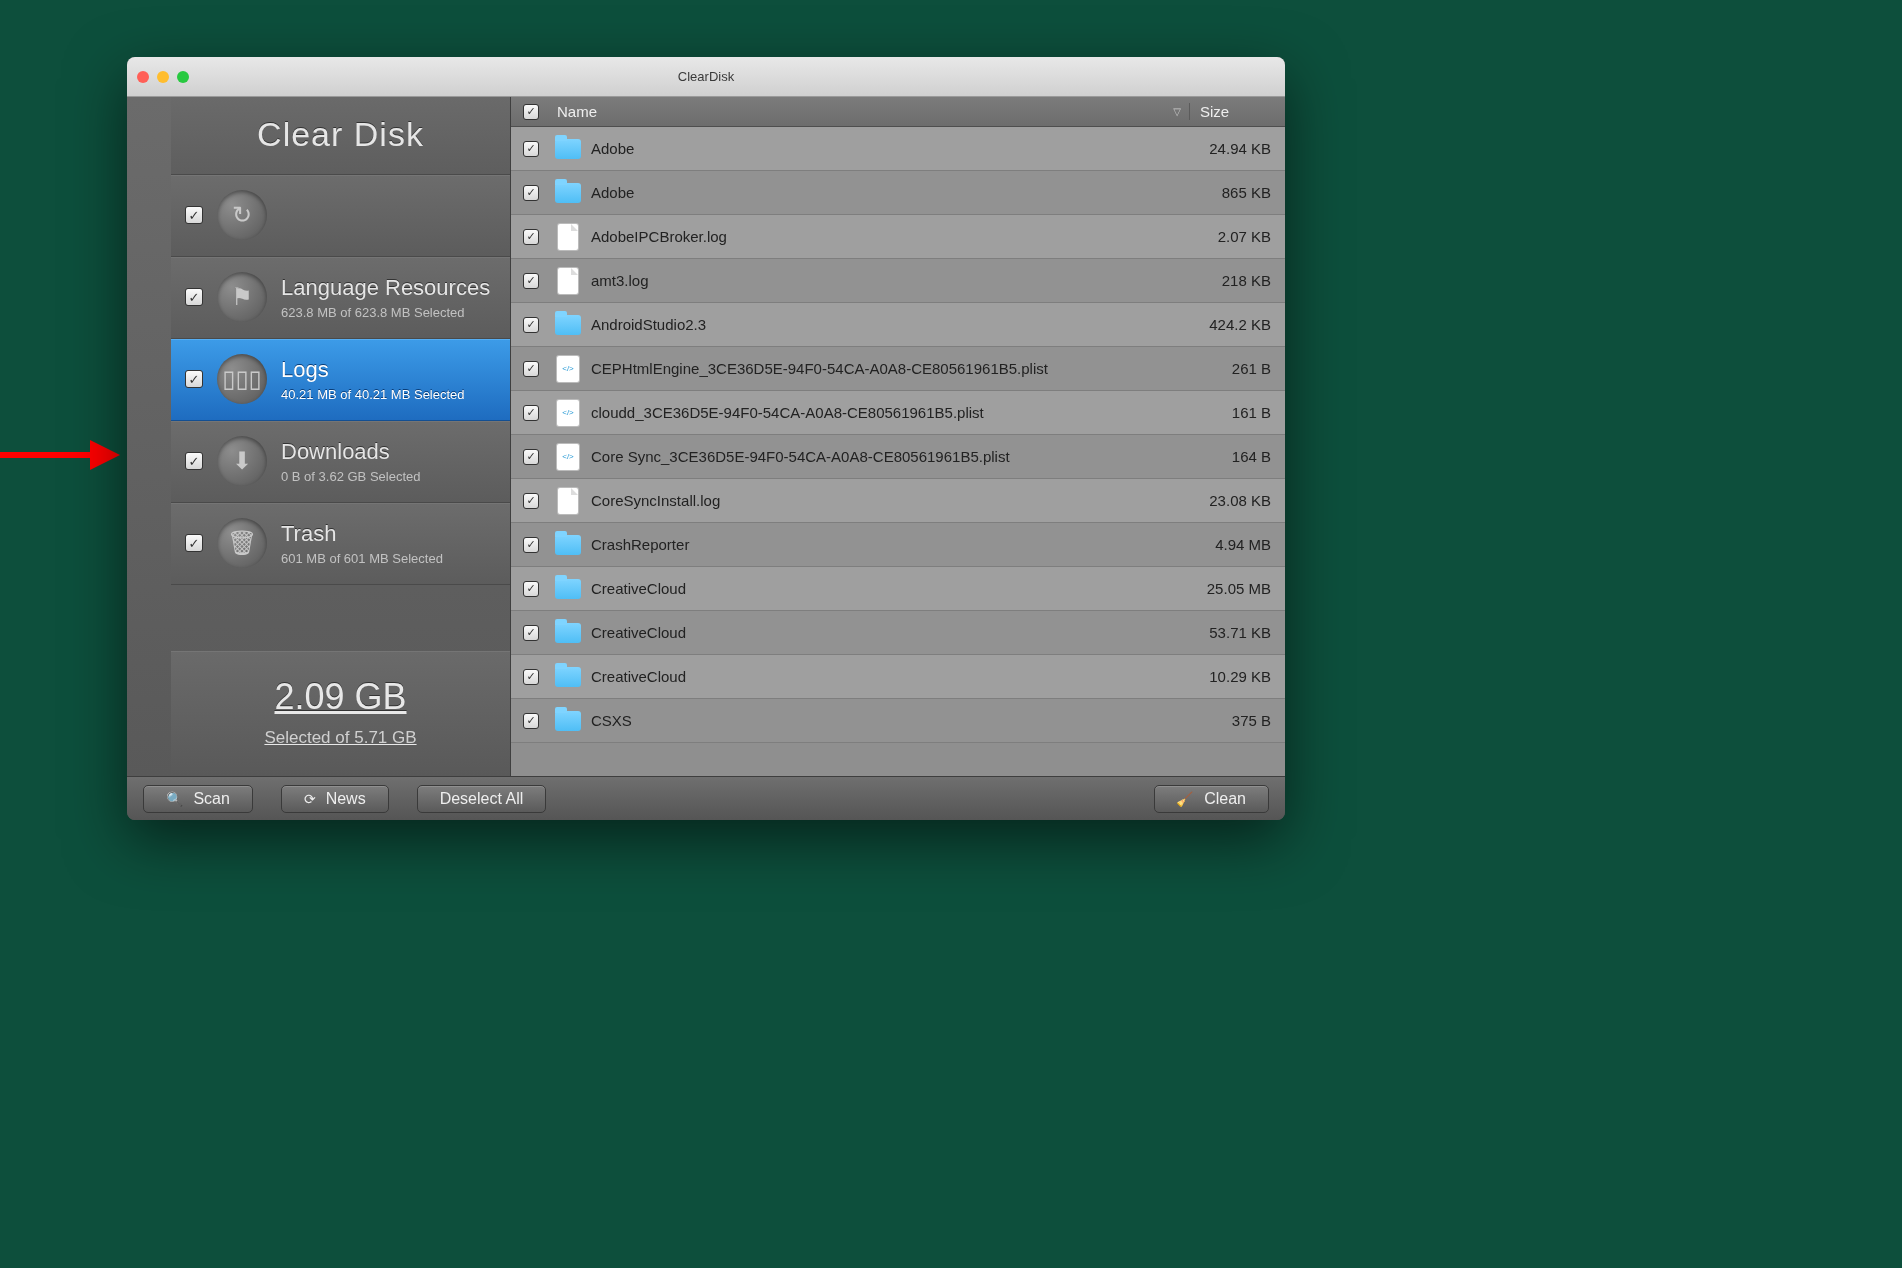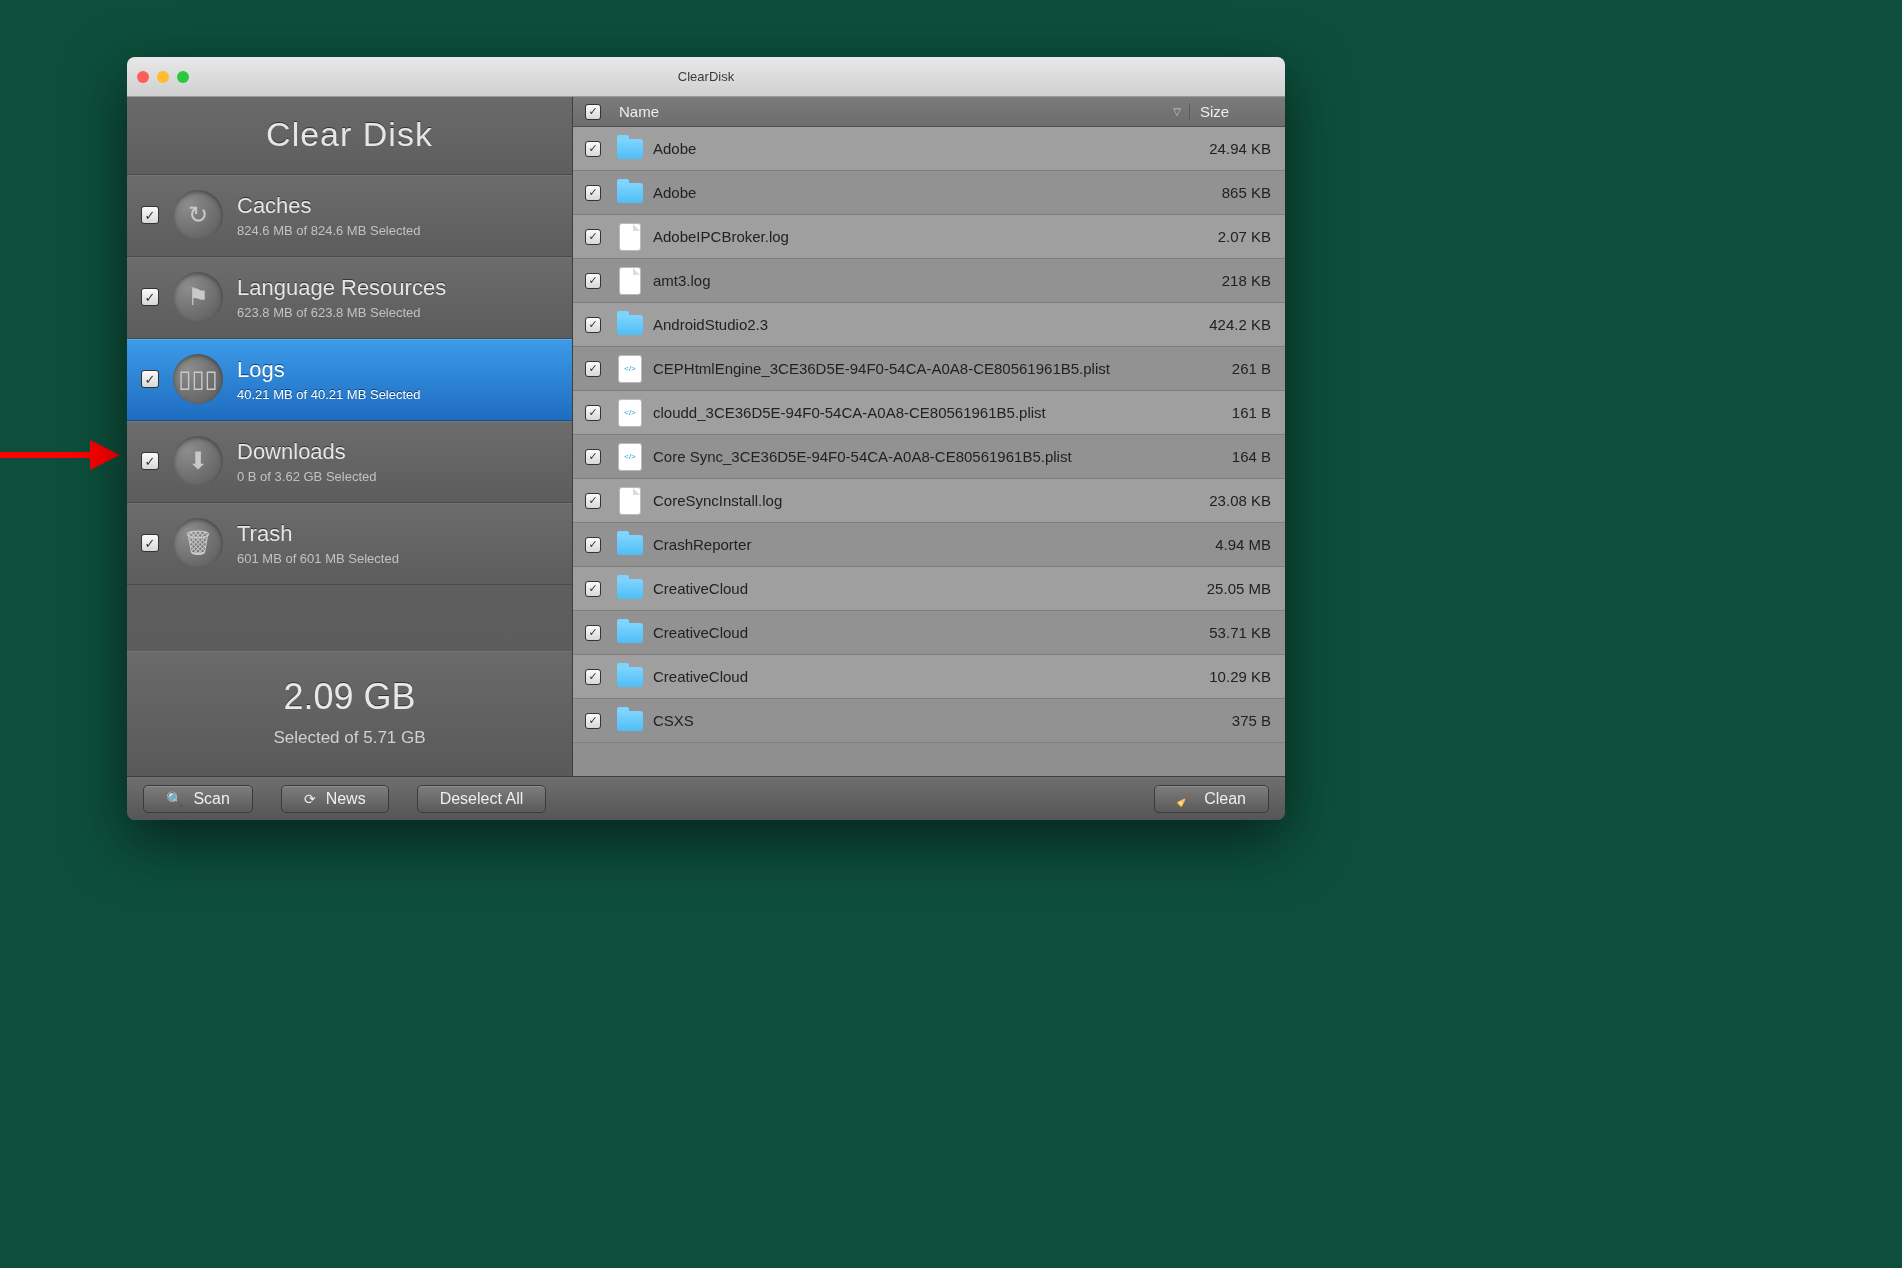--- a/index.html
+++ b/index.html
@@ -57,25 +57,26 @@
 .tl-btn { width: 12px; height: 12px; border-radius: 50%; }
 .tl-close { background: #ff5f57; }
 .tl-min   { background: #ffbd2e; }
 .tl-max   { background: #28c940; }
 .tl-title { margin: 0 auto; font-size: 13px; color: #3a3a3a; }
 
 .content { flex: 1; display: flex; overflow: hidden; }
 
 
 .sidebar {
-  width: 446px;
+  width: 384px;
   background: linear-gradient(#6b6b6b, #595959);
   display: flex;
   flex-direction: column;
   border-right: 1px solid #3f3f3f;
+  padding-left: 44px;
 }
 .brand {
   text-align: center;
   color: #e6e6e6;
   font-size: 34px;
   font-weight: 200;
   letter-spacing: 1px;
   padding: 18px 0 20px;
   background: linear-gradient(#6a6a6a,#5e5e5e);
   border-bottom: 1px solid #4a4a4a;
@@ -116,20 +117,21 @@
 .cat .txt .sub  { font-size: 13px; color: #c2c2c2; margin-top: 4px; }
 .cat.selected .txt .name, .cat.selected .txt .sub { color: #fff; text-shadow: 0 -1px 0 #0a3d78; }
 
 .summary {
   margin-top: auto;
   text-align: center;
   color: #e8e8e8;
   padding: 24px 0 28px;
   background: linear-gradient(#6a6a6a,#595959);
   border-top: 1px solid #757575;
+  text-decoration: underline;
 }
 .sum-big { font-size: 36px; font-weight: 300; text-shadow: 0 -1px 0 #333; }
 .sum-sub { font-size: 17px; color: #d0d0d0; margin-top: 10px; }
 
 
 .filepane { flex: 1; display: flex; flex-direction: column; background: #8f8f8f; }
 .fhead {
   height: 30px;
   background: linear-gradient(#7b7b7b,#6d6d6d);
   display: flex; align-items: center;
@@ -225,24 +227,20 @@
   </div>
 
   <div class="content">
 
     <div class="sidebar">
       <div class="brand">Clear Disk</div>
       <div id="cats">
           <div class="cat">
             <div class="chk">✓</div>
             <div class="icon">↻</div>
-            <div class="txt">
-              <div class="name">Caches</div>
-              <div class="sub">824.6 MB of 824.6 MB Selected</div>
-            </div>
           </div>
           <div class="cat">
             <div class="chk">✓</div>
             <div class="icon">⚑</div>
             <div class="txt">
               <div class="name">Language Resources</div>
               <div class="sub">623.8 MB of 623.8 MB Selected</div>
             </div>
           </div>
           <div class="cat selected">

